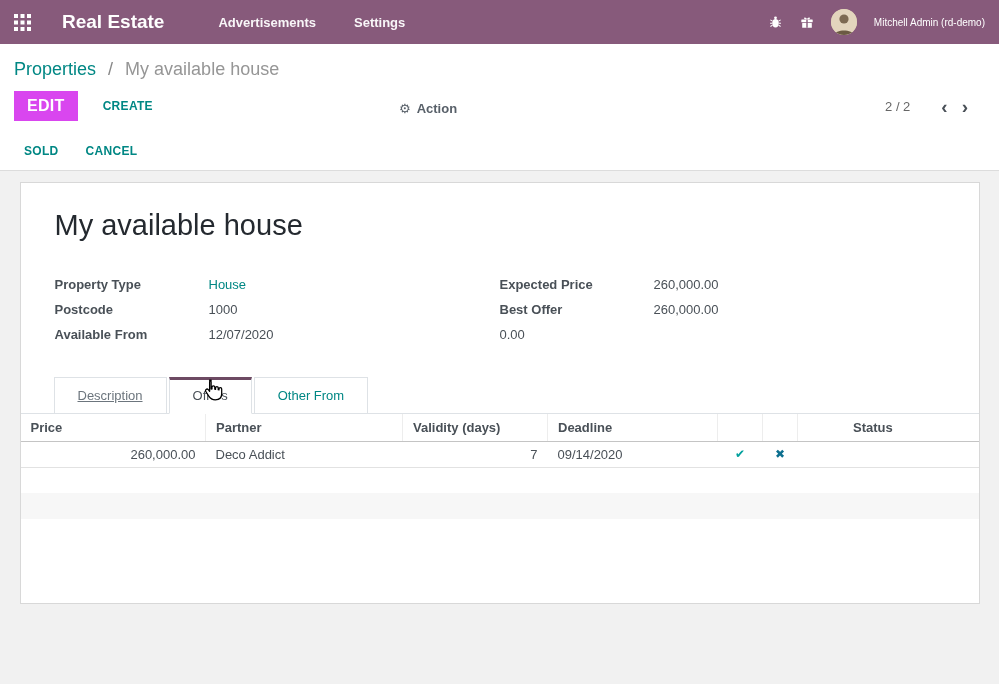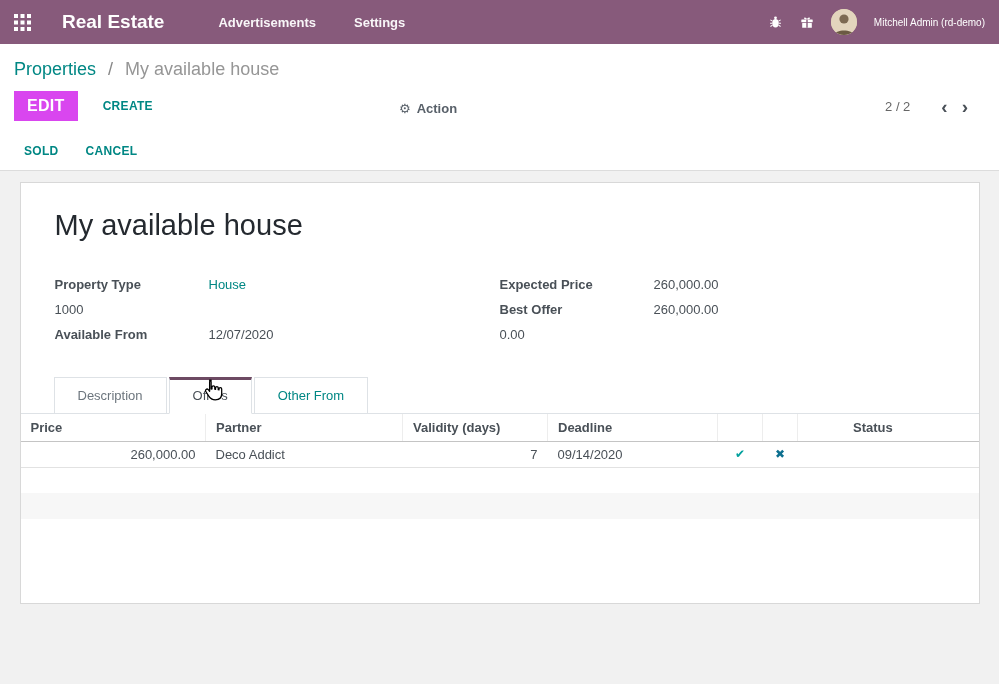--- a/index.html
+++ b/index.html
@@ -74,21 +74,21 @@
   .flabel { width: 154px; font-weight: 700; flex-shrink: 0; }
   .fvalue { color:#495057; }
   .fvalue.link { color:#008784; cursor:pointer;text-align:right; }
 
   
   .tabstrip { border-bottom: 1px solid #dee2e6; padding-left: 33px; display:flex; margin-top: 6px; }
   .tab {
     font-size: 13px; padding: 10px 23px; background:#fff; cursor:pointer;
     border: 1px solid #dee2e6; margin-bottom: -1px; margin-right: 2px;
   }
-  .tab-description { color:#6c757d; }
+  .tab-description { color:#6c757d;text-decoration:underline; }
   .tab-offers { color:#495057; border-top: 3px solid #6d4a63; border-bottom-color:#fff; padding-top: 8px; }
   .tab-otherinfo { color:#008784; }
 
   
   .offers-table { width: 100%; border-collapse: collapse; table-layout: fixed; font-size: 13px; color:#495057; }
   .offers-table th {
     font-weight: 700; text-align: left; height: 27px; padding: 0 10px;
     border-bottom: 1px solid #c4c4c4; border-right: 1px solid #ededed; white-space: nowrap; overflow:hidden;
   }
   .offers-table th:last-child { border-right: 0; }
@@ -185,20 +185,21 @@
   <div class="sheet">
     <h1 class="record-title">My available house</h1>
 
     <div class="fields">
       <div class="fcol">
         <div class="frow">
           <span class="flabel">Property Type</span>
           <span class="fvalue link">House</span>
         </div>
         <div class="frow">
+          <span class="flabel">Postcode</span>
           <span class="fvalue">1000</span>
         </div>
         <div class="frow">
           <span class="flabel">Available From</span>
           <span class="fvalue">12/07/2020</span>
         </div>
       </div>
       <div class="fcol">
         <div class="frow">
           <span class="flabel">Expected Price</span>

